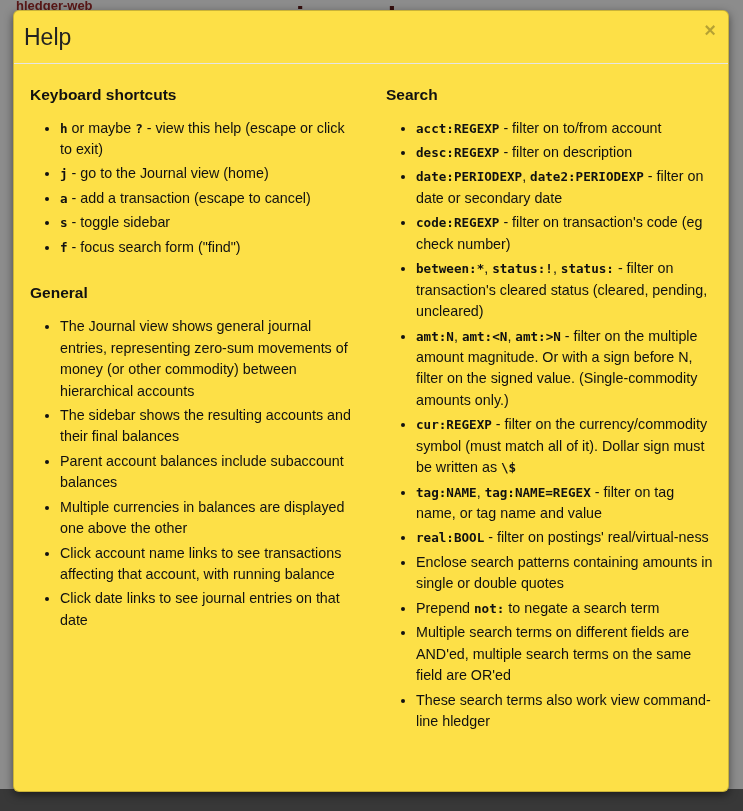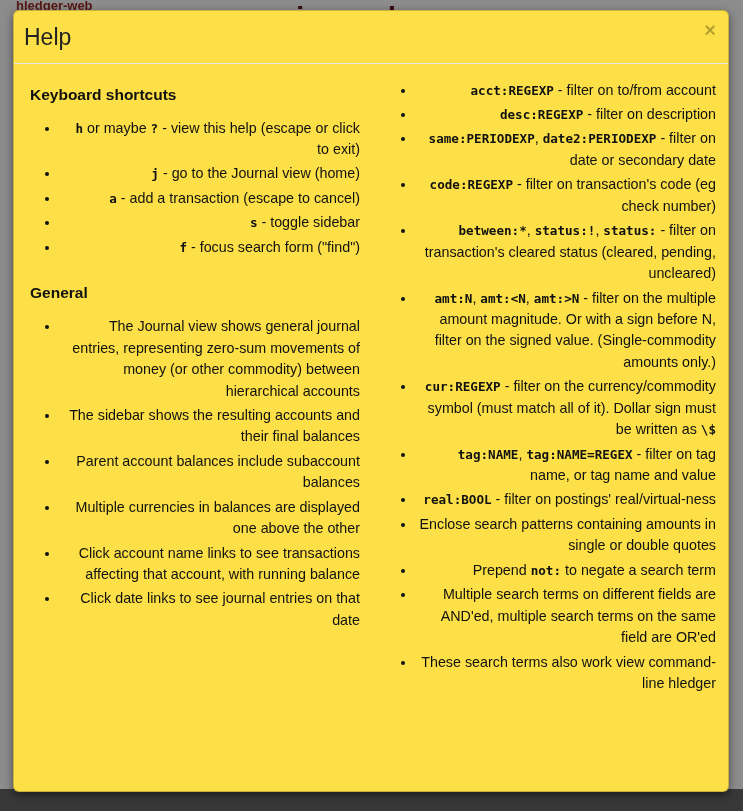--- a/index.html
+++ b/index.html
@@ -54,21 +54,21 @@
   }
   .help-col { flex:1 1 0; min-width:0; }
   .section-heading {
     font-size:15.5px; font-weight:bold; color:#111;
     margin:6px 0 14px 0;
   }
   .help-list {
     list-style:disc outside;
     padding-left:30px;
     margin:0 0 26px 0;
-    font-size:14.3px; line-height:1.5; color:#111;text-align:right;
+    font-size:14.3px; line-height:1.5; color:#111;
   }
   .help-list li { margin-bottom:3px; }
   .help-list code {
     font-family:"DejaVu Sans Mono", monospace;
     font-weight:bold;
     font-size:12.6px;
     color:#111;
     white-space:nowrap;
   }
 </style>
@@ -102,24 +102,25 @@
         <ul class="help-list">
           <li><span>The Journal view shows general journal entries, representing zero-sum movements of money (or other commodity) between hierarchical accounts</span></li>
           <li><span>The sidebar shows the resulting accounts and their final balances</span></li>
           <li><span>Parent account balances include subaccount balances</span></li>
           <li><span>Multiple currencies in balances are displayed one above the other</span></li>
           <li><span>Click account name links to see transactions affecting that account, with running balance</span></li>
           <li><span>Click date links to see journal entries on that date</span></li>
         </ul>
       </div>
     <div class="help-col">
+        <h3 class="section-heading">Search</h3>
         <ul class="help-list">
           <li><code>acct:REGEXP</code><span> - filter on to/from account</span></li>
           <li><code>desc:REGEXP</code><span> - filter on description</span></li>
-          <li><code>same:PERIODEXP</code><span>, </span><code>date2:PERIODEXP</code><span> - filter on date or secondary date</span></li>
+          <li><code>date:PERIODEXP</code><span>, </span><code>date2:PERIODEXP</code><span> - filter on date or secondary date</span></li>
           <li><code>code:REGEXP</code><span> - filter on transaction's code (eg check number)</span></li>
           <li><code>between:*</code><span>, </span><code>status:!</code><span>, </span><code>status:</code><span> - filter on transaction's cleared status (cleared, pending, uncleared)</span></li>
           <li><code>amt:N</code><span>, </span><code>amt:&lt;N</code><span>, </span><code>amt:&gt;N</code><span> - filter on the multiple amount magnitude. Or with a sign before N, filter on the signed value. (Single-commodity amounts only.)</span></li>
           <li><code>cur:REGEXP</code><span> - filter on the currency/commodity symbol (must match all of it). Dollar sign must be written as </span><code>\$</code></li>
           <li><code>tag:NAME</code><span>, </span><code>tag:NAME=REGEX</code><span> - filter on tag name, or tag name and value</span></li>
           <li><code>real:BOOL</code><span> - filter on postings' real/virtual-ness</span></li>
           <li><span>Enclose search patterns containing amounts in single or double quotes</span></li>
           <li><span>Prepend </span><code>not:</code><span> to negate a search term</span></li>
           <li><span>Multiple search terms on different fields are AND'ed, multiple search terms on the same field are OR'ed</span></li>
           <li><span>These search terms also work view command-line hledger</span></li>

